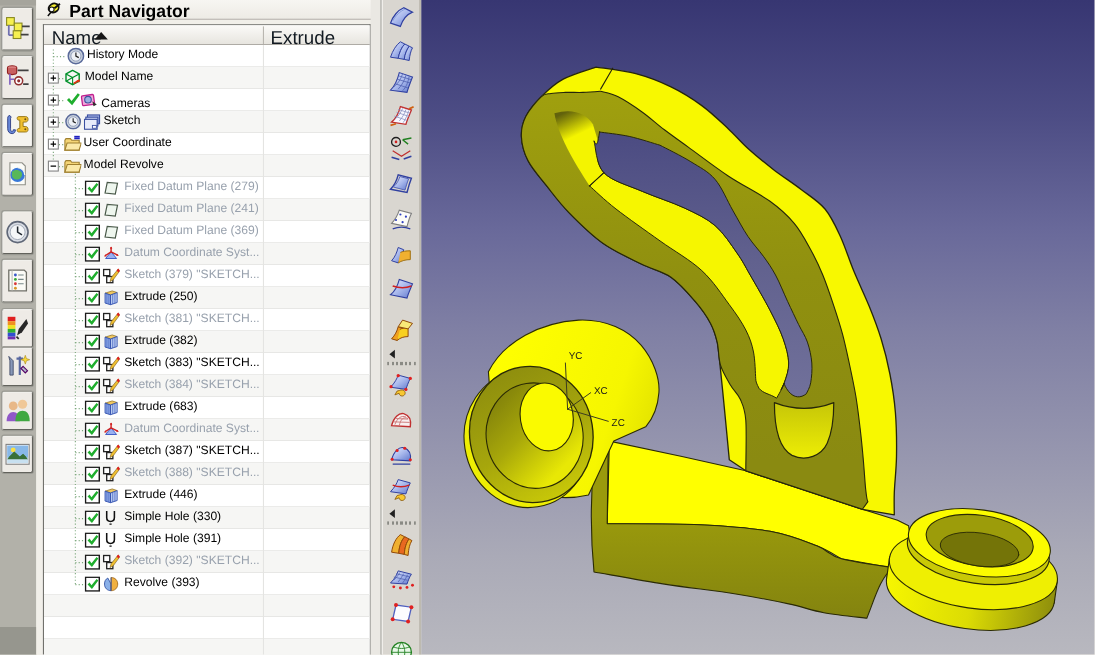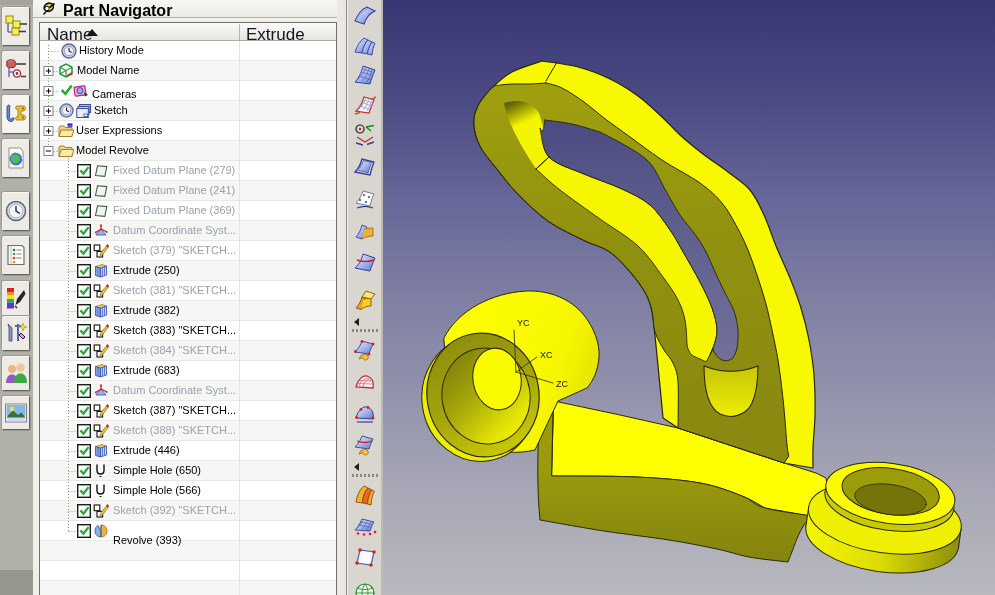--- a/index.html
+++ b/index.html
@@ -224,41 +224,41 @@
 <div class="row" style="top:440px"></div>
 <div class="row alt" style="top:460px"></div>
 <div class="row" style="top:480px"></div>
 <div class="row alt" style="top:500px"></div>
 <div class="row" style="top:520px"></div>
 <div class="row alt" style="top:540px"></div>
 <span class="lbl" style="left:39px;top:3px">History Mode</span>
 <span class="lbl" style="left:37px;top:23px">Model Name</span>
 <span class="lbl" style="left:52px;top:47px">Cameras</span>
 <span class="lbl" style="left:54px;top:63px">Sketch</span>
-<span class="lbl" style="left:36px;top:83px">User Expressions</span>
+<span class="lbl" style="left:36px;top:83px">User Coordinate</span>
 <span class="lbl" style="left:36px;top:103px">Model Revolve</span>
 <span class="lbl gray" style="left:73px;top:123px">Fixed Datum Plane (279)</span>
 <span class="lbl gray" style="left:73px;top:143px">Fixed Datum Plane (241)</span>
 <span class="lbl gray" style="left:73px;top:163px">Fixed Datum Plane (369)</span>
 <span class="lbl gray" style="left:73px;top:183px">Datum Coordinate Syst...</span>
 <span class="lbl gray" style="left:73px;top:203px">Sketch (379) "SKETCH...</span>
 <span class="lbl" style="left:73px;top:223px">Extrude (250)</span>
 <span class="lbl gray" style="left:73px;top:243px">Sketch (381) "SKETCH...</span>
 <span class="lbl" style="left:73px;top:263px">Extrude (382)</span>
 <span class="lbl" style="left:73px;top:283px">Sketch (383) "SKETCH...</span>
 <span class="lbl gray" style="left:73px;top:303px">Sketch (384) "SKETCH...</span>
 <span class="lbl" style="left:73px;top:323px">Extrude (683)</span>
 <span class="lbl gray" style="left:73px;top:343px">Datum Coordinate Syst...</span>
 <span class="lbl" style="left:73px;top:363px">Sketch (387) "SKETCH...</span>
 <span class="lbl gray" style="left:73px;top:383px">Sketch (388) "SKETCH...</span>
 <span class="lbl" style="left:73px;top:403px">Extrude (446)</span>
-<span class="lbl" style="left:73px;top:423px">Simple Hole (650)</span>
-<span class="lbl" style="left:73px;top:443px">Simple Hole (566)</span>
+<span class="lbl" style="left:73px;top:423px">Simple Hole (330)</span>
+<span class="lbl" style="left:73px;top:443px">Simple Hole (391)</span>
 <span class="lbl gray" style="left:73px;top:463px">Sketch (392) "SKETCH...</span>
-<span class="lbl" style="left:73px;top:493px">Revolve (393)</span>
+<span class="lbl" style="left:73px;top:483px">Revolve (393)</span>
 </div>
   <div id="colsep"></div>
 <svg id="treesvg" width="296" height="554">
 <defs>
 <symbol id="i-clock" viewBox="0 0 16 16">
  <circle cx="8" cy="8" r="7" fill="#c8d0dc" stroke="#5a6a9a" stroke-width="1.4"></circle>
  <circle cx="8" cy="8" r="4.6" fill="#eef1f6" stroke="#8a96b4" stroke-width="0.8"></circle>
  <path d="M8 4.8 L8 8 L10.6 9.4" stroke="#222" stroke-width="1.1" fill="none"></path>
 </symbol>
 <symbol id="i-mview" viewBox="0 0 16 16">

